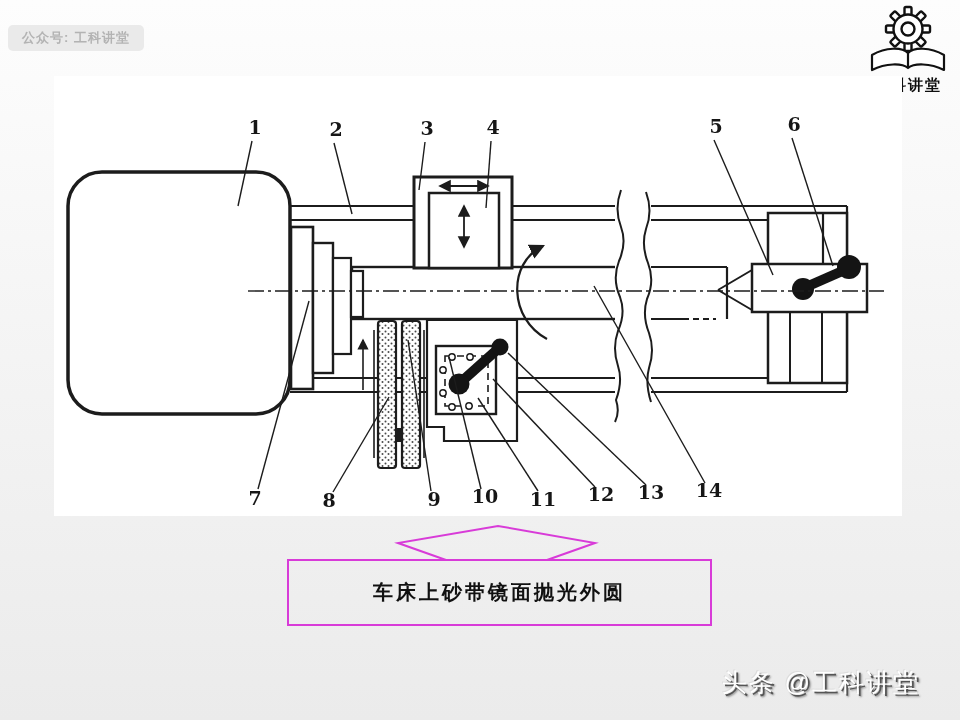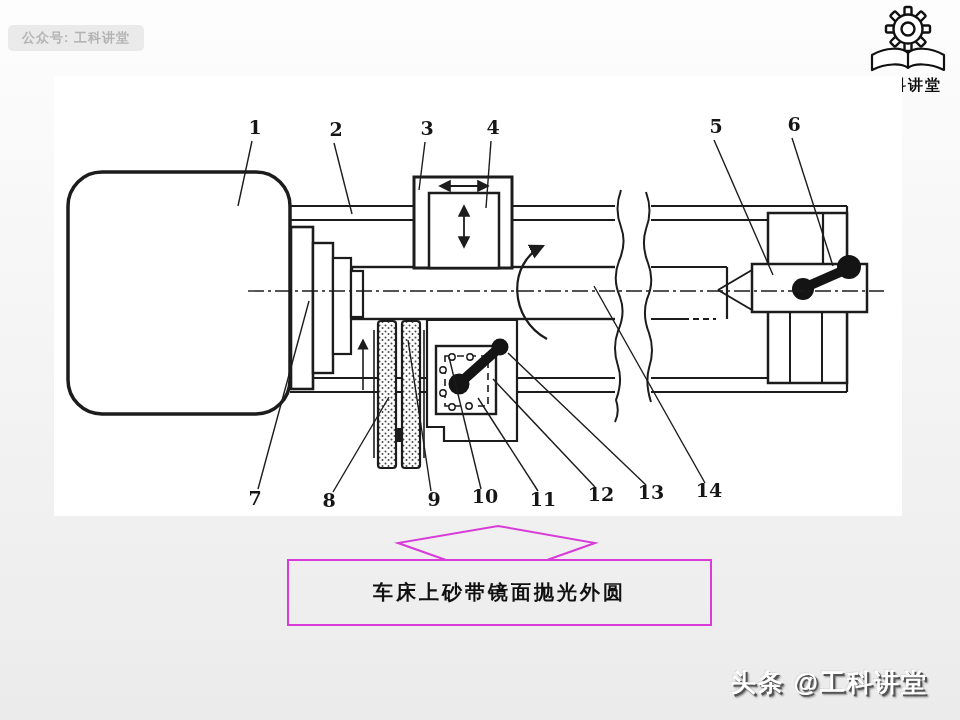--- a/index.html
+++ b/index.html
@@ -26,22 +26,22 @@
   svg.diagram{position:absolute;left:0;top:0;}
   .plabel{font:700 19px "DejaVu Serif",serif;fill:#161616;}
   .caption-box{
     position:absolute;left:287px;top:559px;width:421px;height:63px;
     border:2.5px solid var(--accent,#d83bd8);
     display:flex;align-items:center;justify-content:center;
     font-family:"Liberation Serif",serif;font-weight:bold;
     font-size:20px;color:#111;letter-spacing:3px;white-space:nowrap;
   }
   .watermark{
-    position:absolute;right:32px;top:666px;
-    font-size:25px;font-weight:bold;letter-spacing:2px;color:#ffffff;
+    position:absolute;right:40px;top:666px;
+    font-size:25px;font-weight:normal;letter-spacing:2px;color:#ffffff;
     text-shadow:2px 2px 0 #555,3px 3px 2px #888,-1px -1px 0 #ddd;
   }
 </style>
 </head>
 <body>
 
 <div class="slide">
 
   <div class="badge">公众号: 工科讲堂</div>
 

